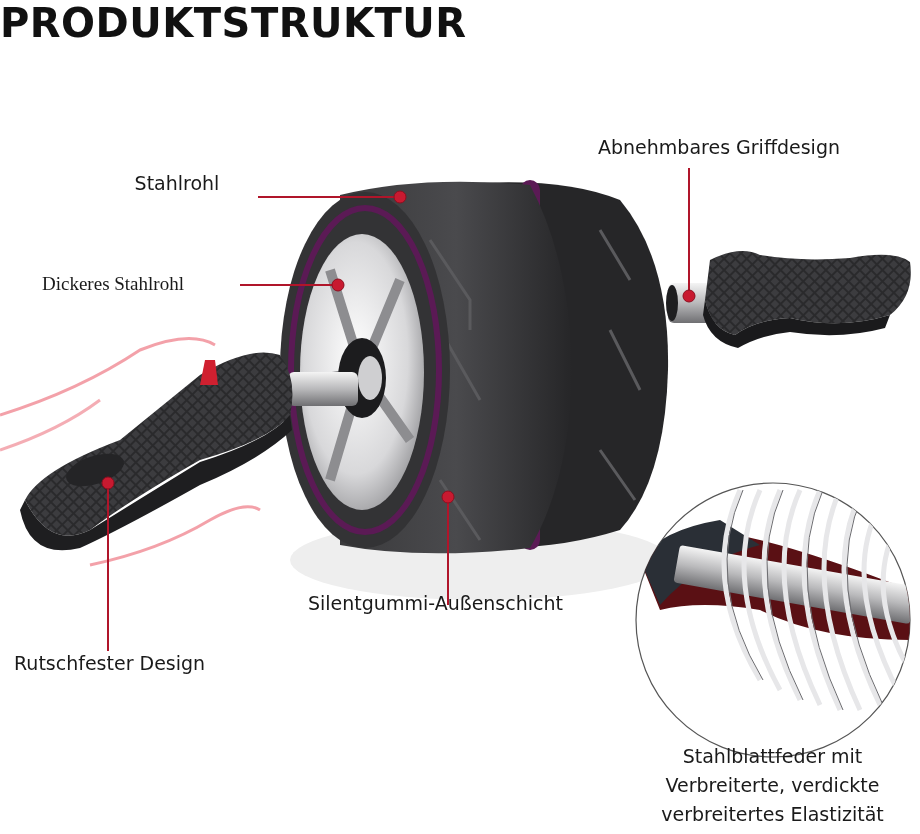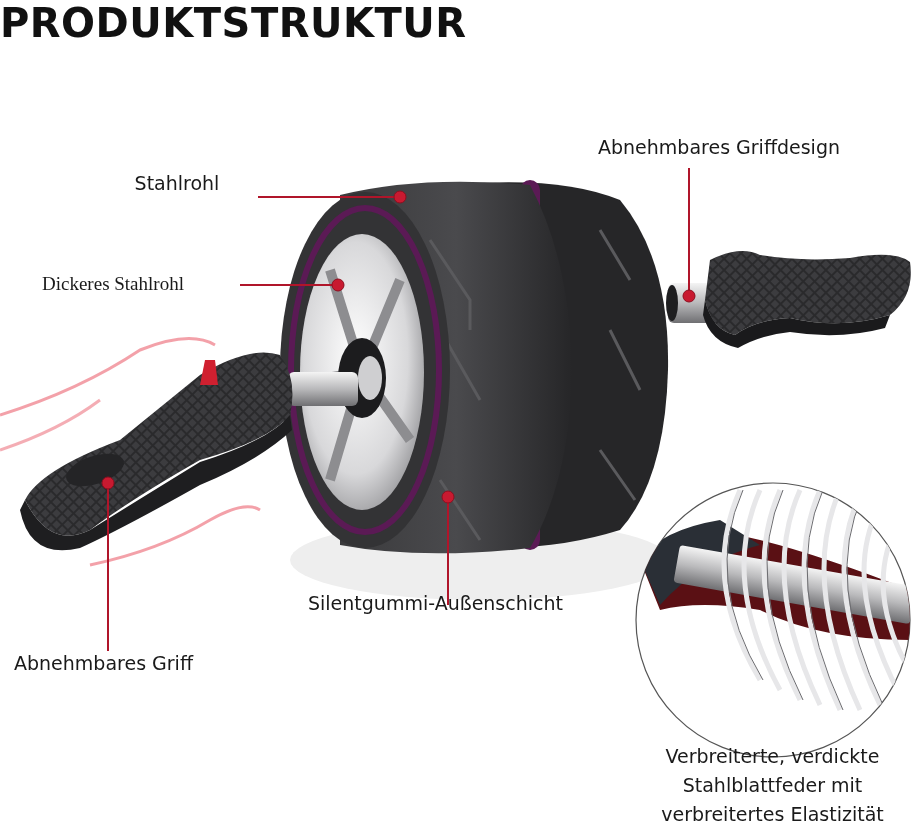--- a/index.html
+++ b/index.html
@@ -126,21 +126,21 @@
 <div class="dot" style="left:448px;top:497px;"></div>
 
 <div class="label center" style="left:62px;top:168px;width:230px;">
   <div>Stahlrohl</div>
 </div>
 
 <div class="label" style="left:42px;top:269px;font-family:Liberation Serif, serif;">Dickeres Stahlrohl</div>
 
 <div class="label" style="left:553px;top:132px;margin-left:45px;">Abnehmbares Griffdesign</div>
 
-<div class="label" style="left:14px;top:648px;">Abnehmbares Griff</div>
+<div class="label" style="left:14px;top:648px;">Rutschfester Design</div>
 
 <div class="label" style="left:308px;top:588px;">Silentgummi-Außenschicht</div>
 
 <div class="label center" style="left:625px;top:742px;width:295px;line-height:29px;">
+  <div>Stahlblattfeder mit</div>
   <div>Verbreiterte, verdickte</div>
-  <div>Stahlblattfeder mit</div>
   <div>verbreitertes Elastizität</div>
 </div>
 
 </body></html>

